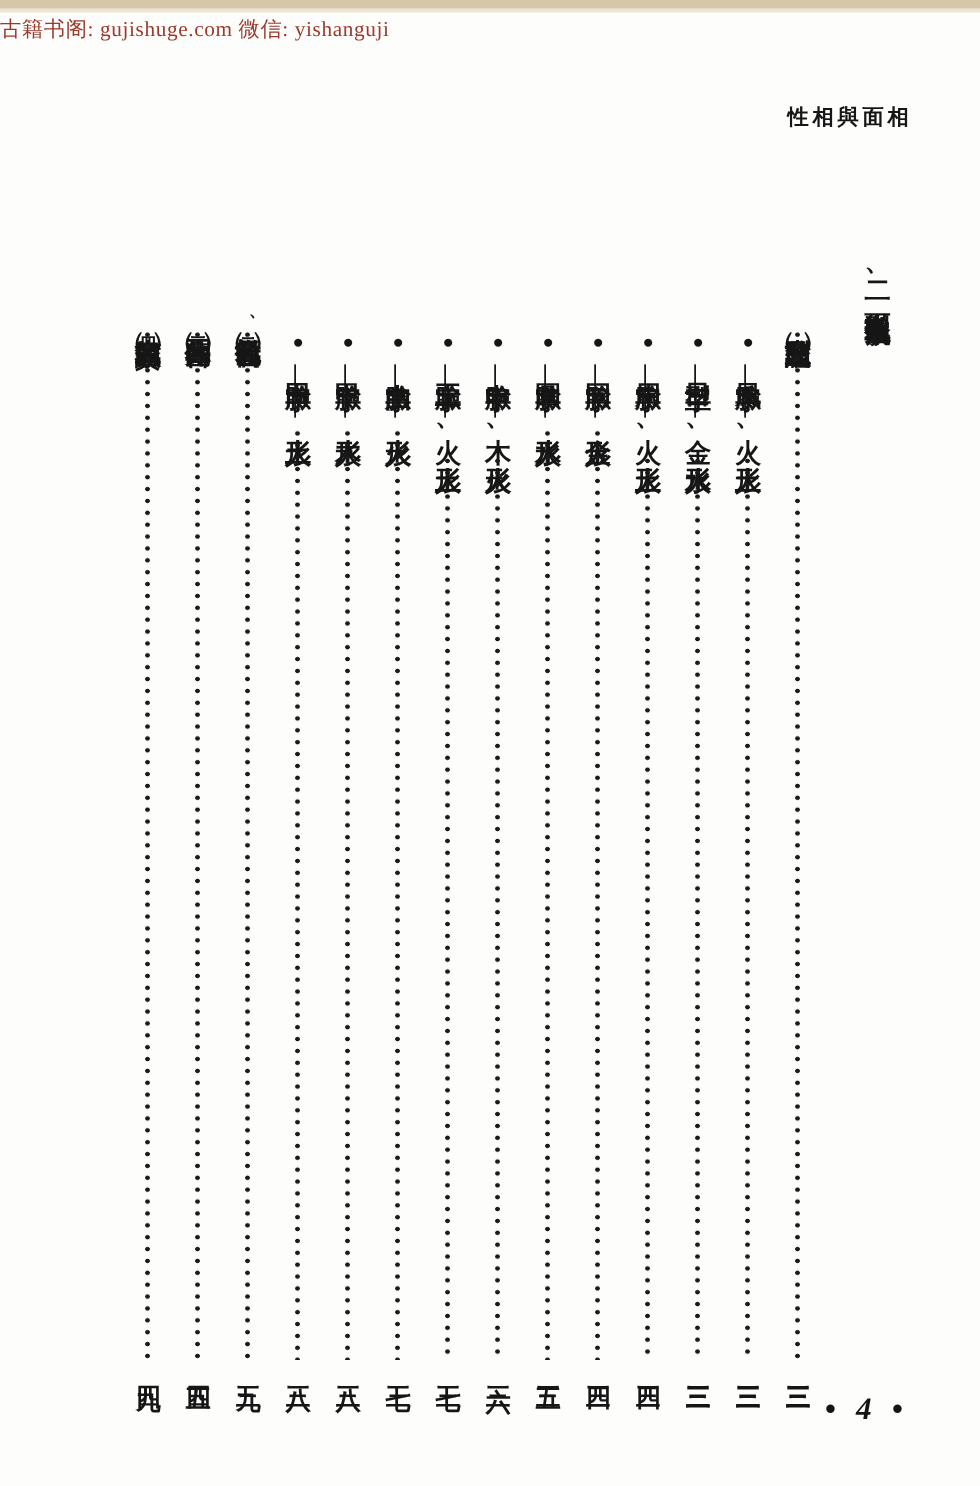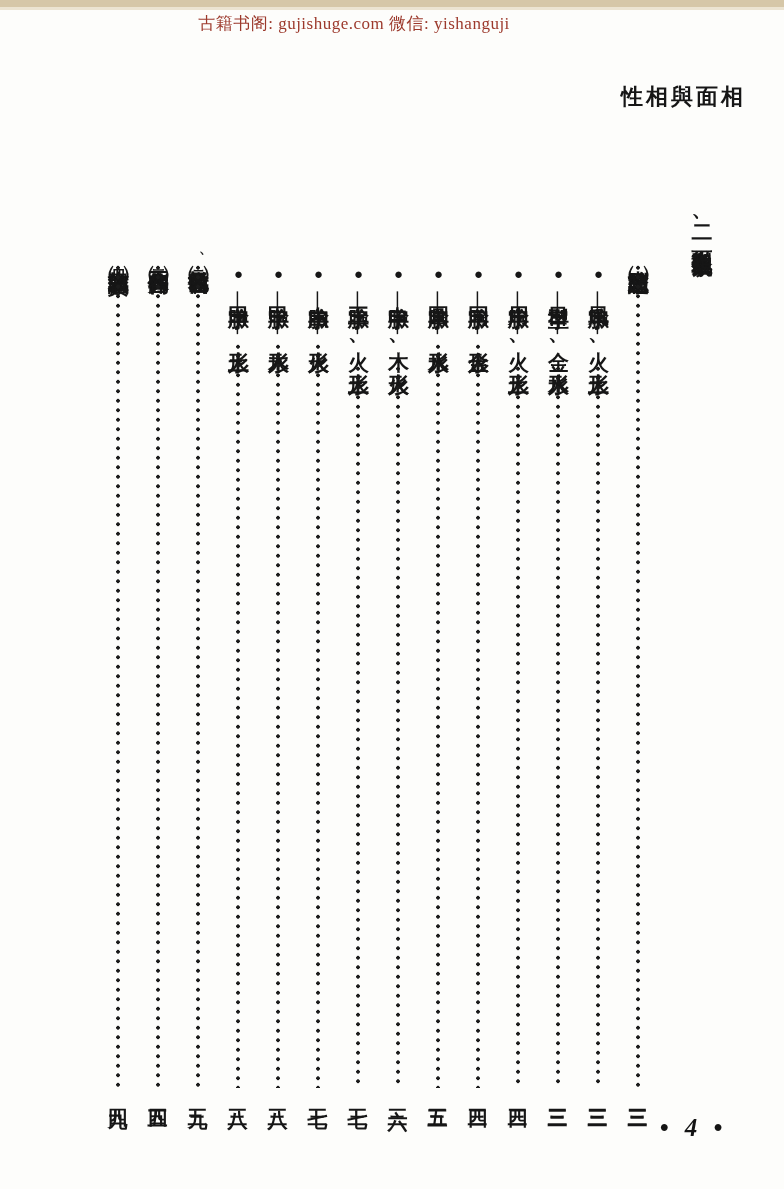--- a/index.html
+++ b/index.html
@@ -8,28 +8,28 @@
     position: relative;
     background: #fdfdfb;
     font-family: "Liberation Serif", "DejaVu Serif", serif;
     color: #161616;
     overflow: hidden;
   }
   .top-strip  { position: absolute; top: 0; left: 0; width: 784px; height: 7px; background: #d6c7a8; }
   .top-strip2 { position: absolute; top: 7px; left: 0; width: 784px; height: 3px; background: #ece4d2; }
 
   .watermark {
-    position: absolute; top: 12px; left: 12px; width: 684px;
-    text-align: center; font-size: 17px; letter-spacing: 0.5px;
+    position: absolute; top: 12px; left: 0; width: 684px;
+    text-align: left; font-size: 17px; letter-spacing: 0.5px;
     color: #9c392c;
   }
 
   .book-title {
-    position: absolute; top: 82px; right: 38px;
-    font-size: 22px; font-weight: bold; letter-spacing: 3px;
+    position: absolute; top: 82px; right: 54px;
+    font-size: 17px; font-weight: bold; letter-spacing: 3px;
     writing-mode: horizontal-tb;
   }
 
   .section-header {
     position: absolute; top: 210px; left: 668px; width: 44px;
     writing-mode: vertical-rl; text-orientation: mixed;
     font-size: 21px; line-height: 1.0; font-weight: bold; letter-spacing: 1px;
   }
 
   .toc-entry {

